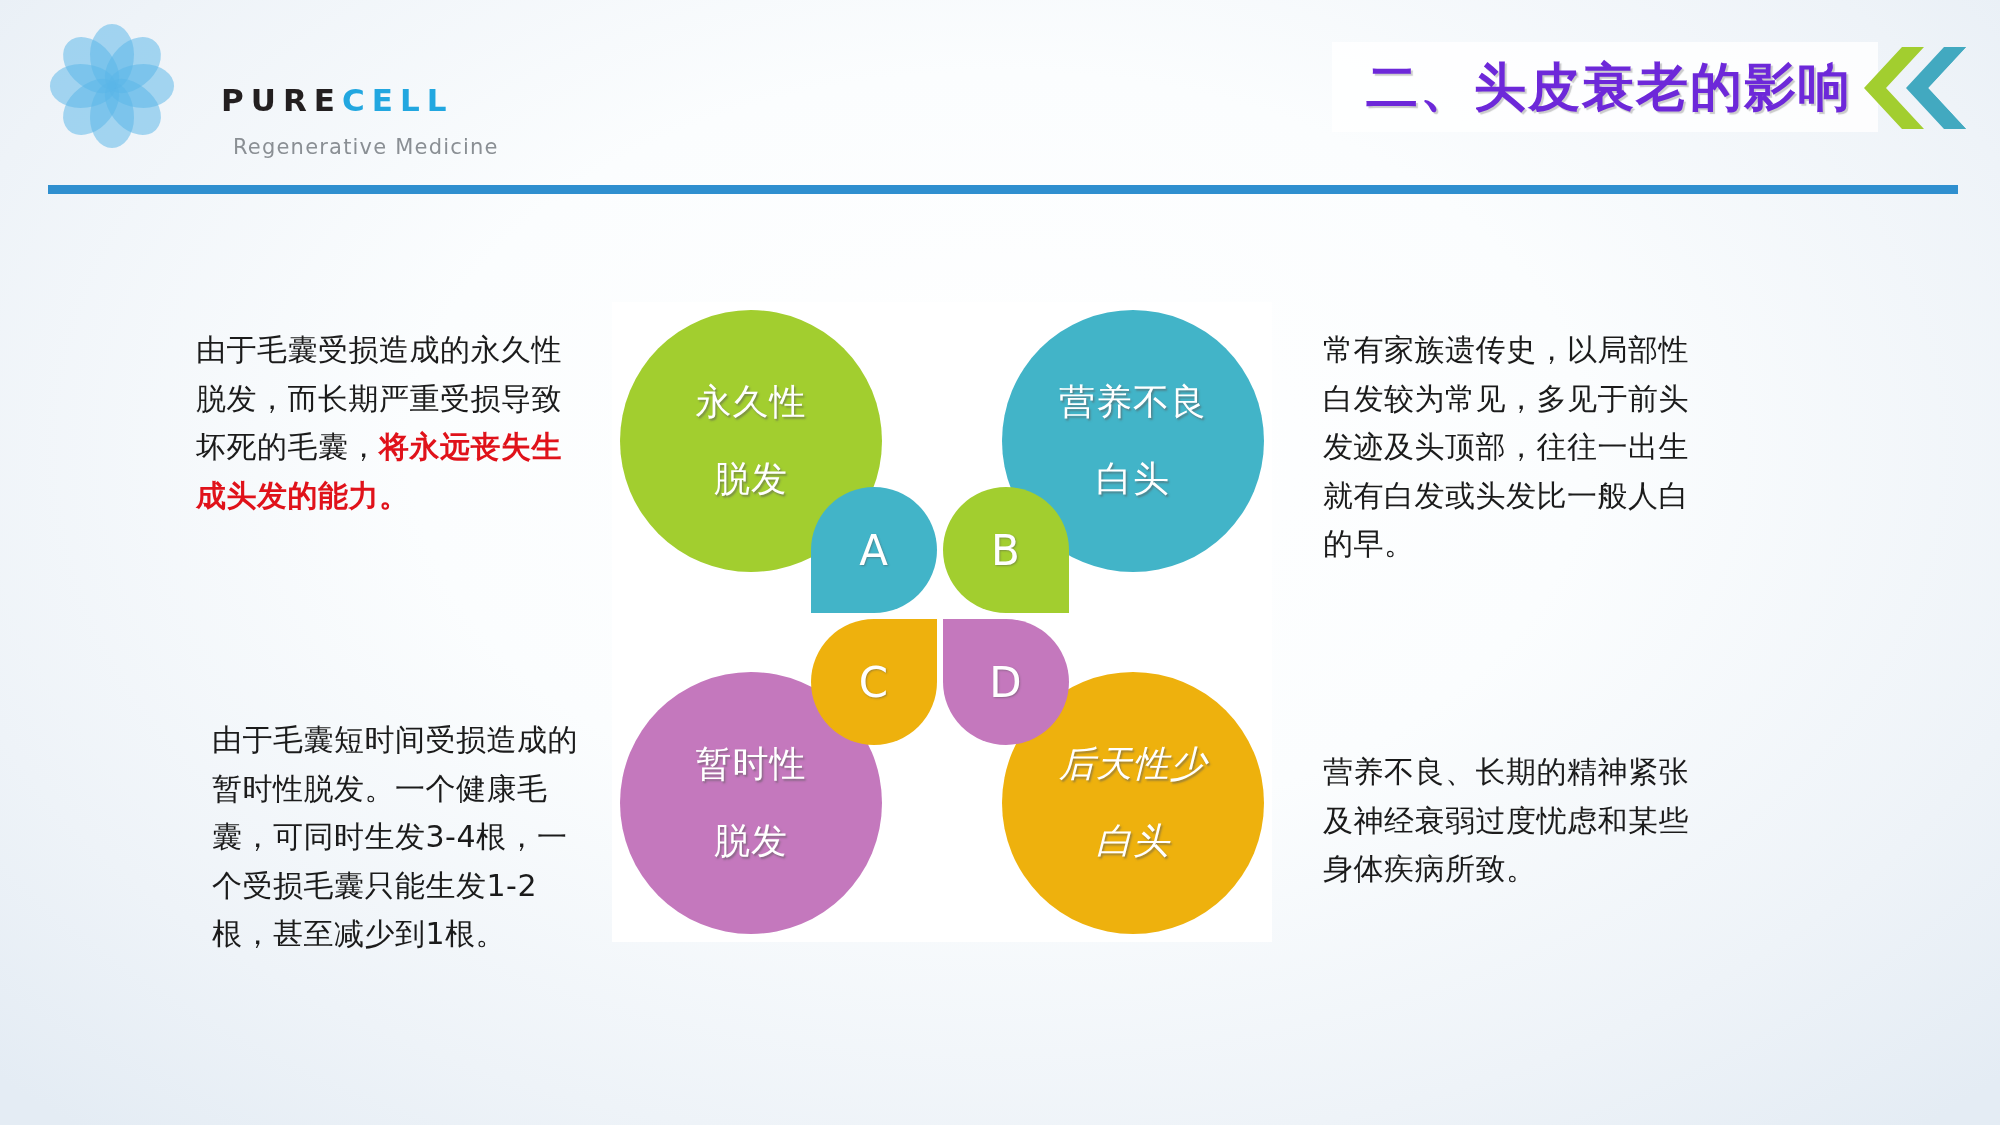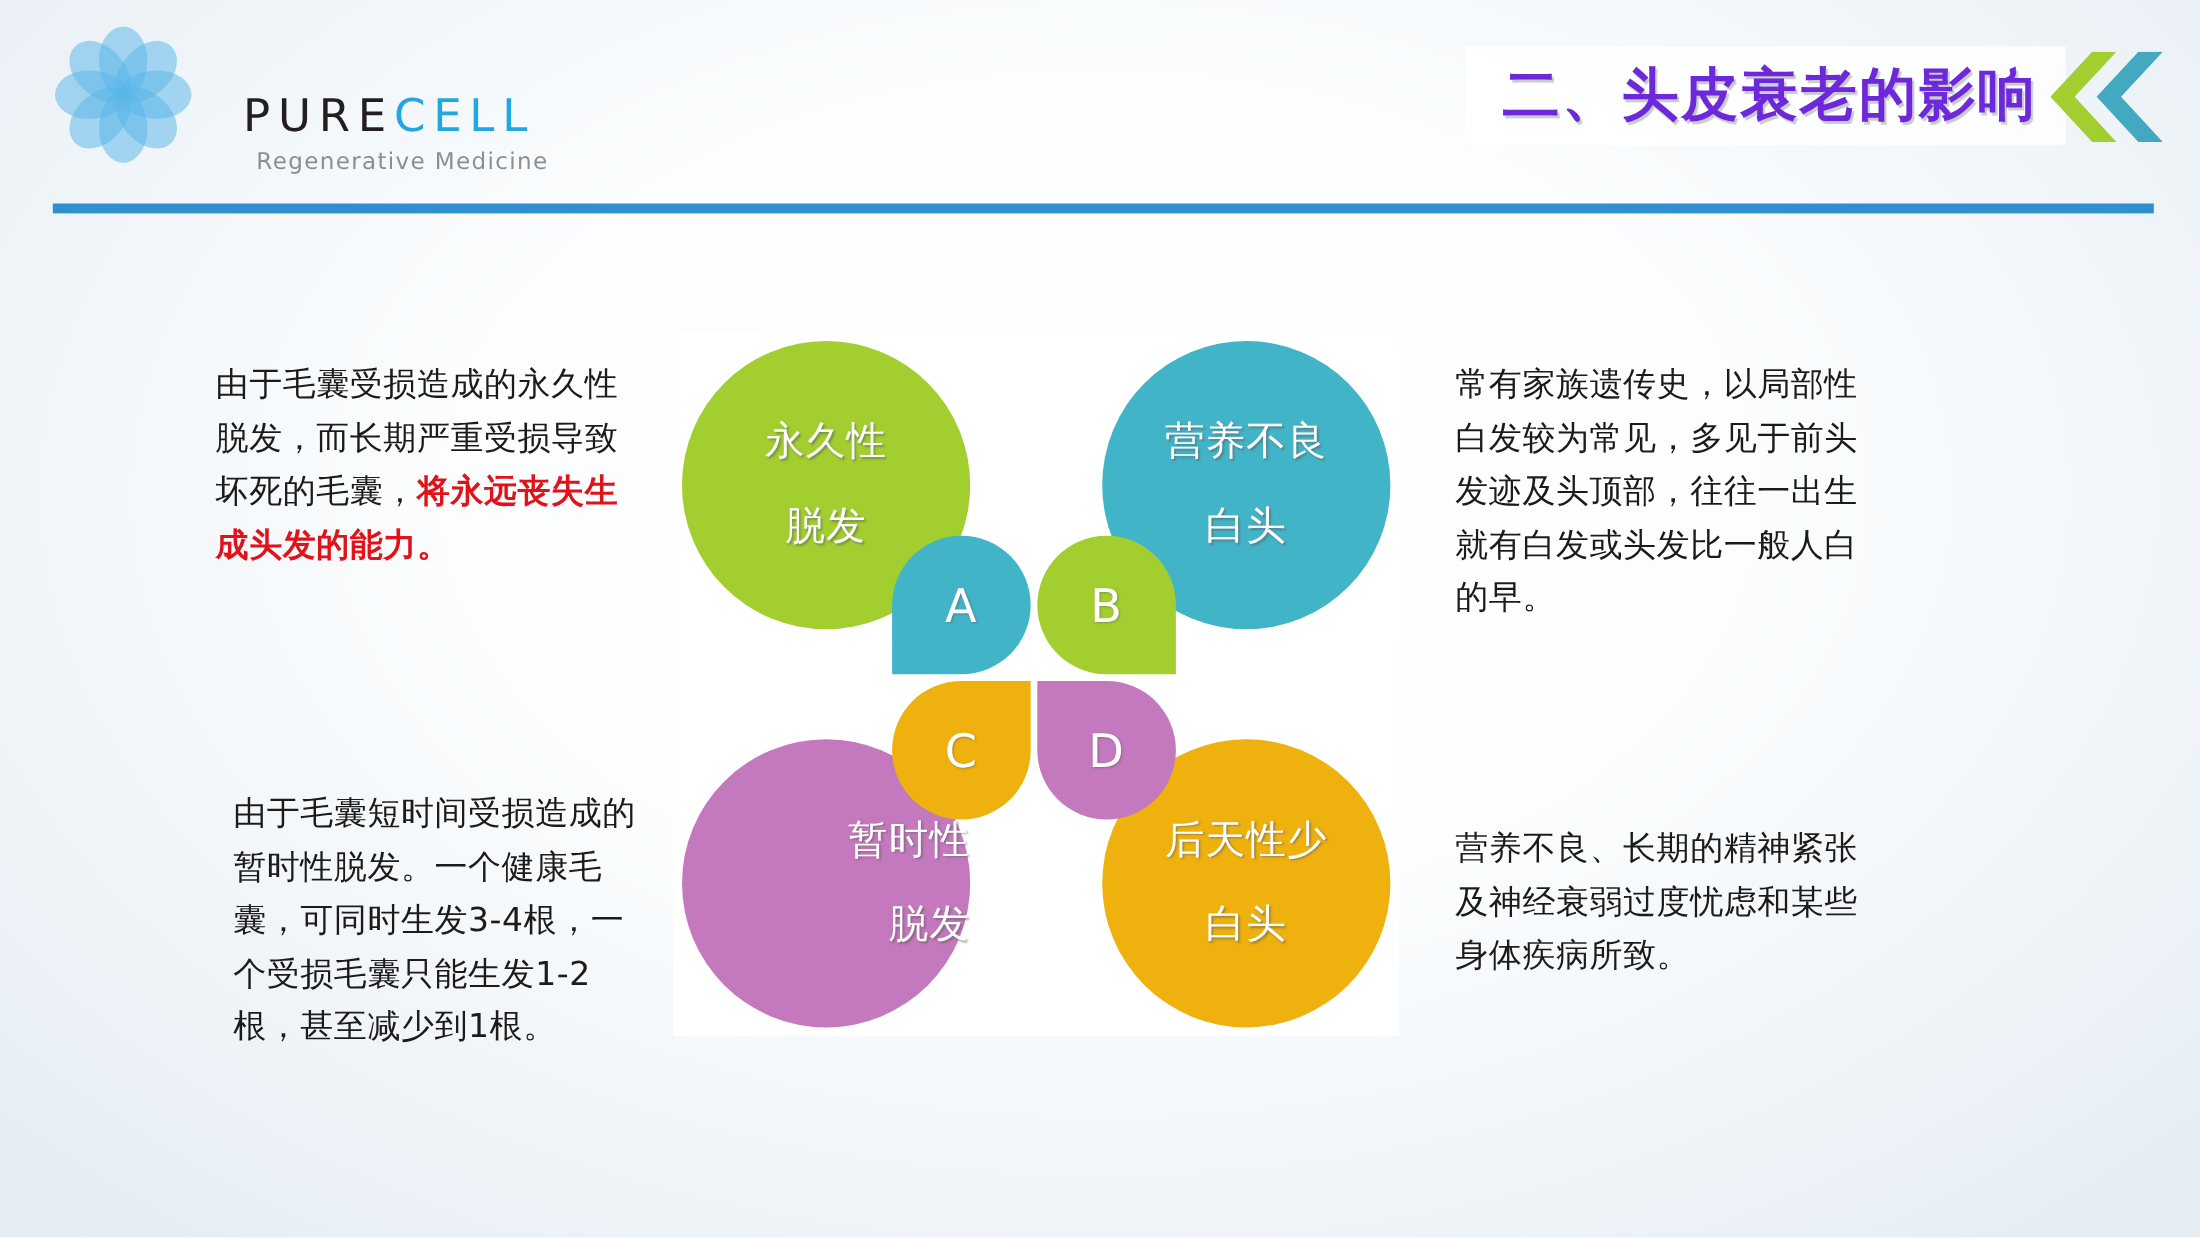--- a/index.html
+++ b/index.html
@@ -28,21 +28,21 @@
   #logo-flower .p0{transform:rotate(0deg);}
   #logo-flower .p1{transform:rotate(45deg);}
   #logo-flower .p2{transform:rotate(90deg);}
   #logo-flower .p3{transform:rotate(135deg);}
   #logo-flower .p4{transform:rotate(180deg);}
   #logo-flower .p5{transform:rotate(225deg);}
   #logo-flower .p6{transform:rotate(270deg);}
   #logo-flower .p7{transform:rotate(315deg);}
 
   #logo-wordmark { position:absolute; left:163px; top:55px; }
-  #logo-wordmark .wm { font-size:41px; font-weight:normal; letter-spacing:7px; line-height:1; }
+  #logo-wordmark .wm { font-size:31px; font-weight:bold; letter-spacing:7px; line-height:1; }
   #logo-wordmark .wm .dark { color:#231f20; }
   #logo-wordmark .wm .blue { color:#22a7e0; }
   #logo-tagline {
     position:absolute; left:175px; top:107px;
     font-size:21px; color:#8a8f94; letter-spacing:1.2px; line-height:1;
   }
 
   #header-title-wrap {
     position:absolute; right:122px; top:42px; height:90px;
     display:flex; align-items:center;
@@ -91,22 +91,22 @@
   .big-circle {
     position:absolute; width:262px; height:262px; border-radius:50%;
     display:flex; flex-direction:column; align-items:center; justify-content:center;
     color:#ffffff; font-size:36px; line-height:1.24; font-weight:normal;
     text-shadow:1.5px 1.5px 2px rgba(90,90,90,.55);
     letter-spacing:1px;
     gap:32px;
   }
   #circle-a { left:8px;   top:8px;   background:#a2ce2f; }
   #circle-b { left:390px; top:8px;   background:#42b4c8; }
-  #circle-c { left:8px;   top:370px; background:#c478bd;align-items:flex-end; }
-  #circle-d { left:390px; top:370px; background:#eeb10d; }
+  #circle-c { left:8px;   top:370px; background:#c478bd; }
+  #circle-d { left:390px; top:370px; background:#eeb10d;font-style:italic; }
 
   .petal-cell {
     position:absolute; width:126px; height:126px;
     display:flex; align-items:center; justify-content:center;
     color:#ffffff; font-size:42px; letter-spacing:1px;
     text-shadow:1px 1px 2px rgba(80,80,80,.45);
   }
   
   #petal-a { left:199px; top:185px; background:#42b4c8;
              border-radius:70% 70% 70% 0 / 70% 70% 70% 0; }

